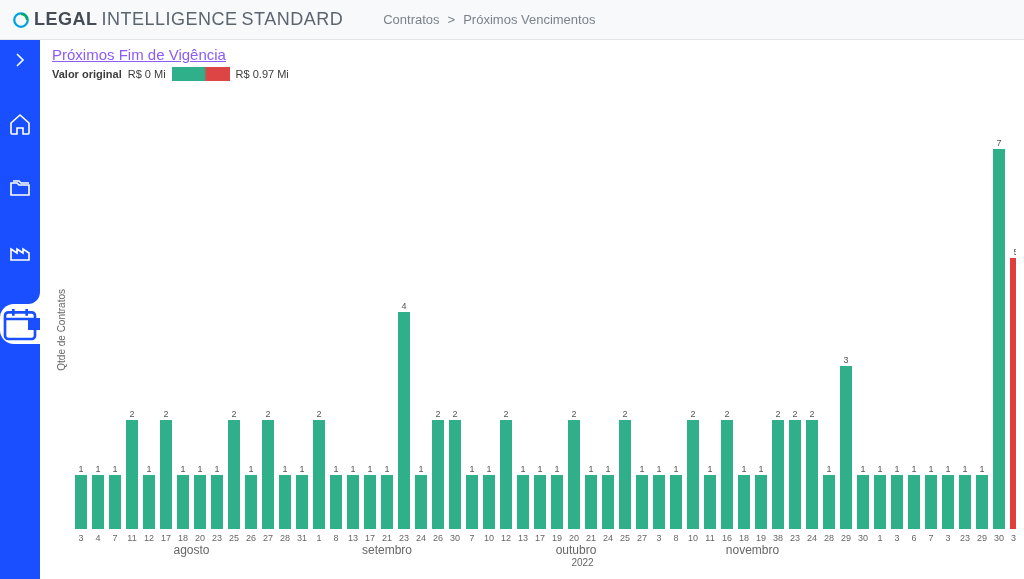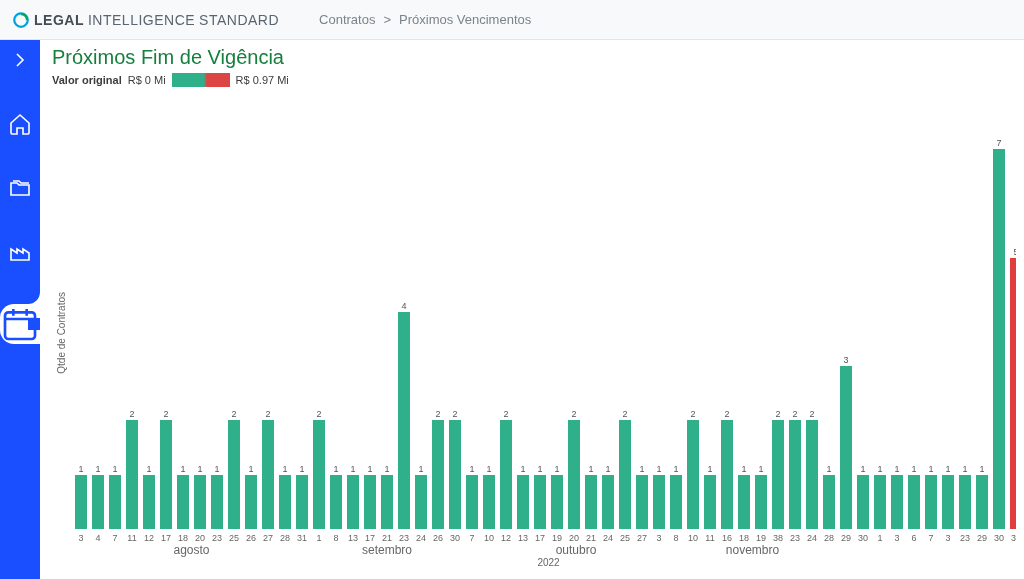--- a/index.html
+++ b/index.html
@@ -1,37 +1,37 @@
 <!DOCTYPE html>
 <html><head>
 <meta charset="utf-8">
 <style>
   * { box-sizing: border-box; margin: 0; padding: 0; }
   html, body { width: 1024px; height: 579px; font-family: "Segoe UI", Arial, sans-serif; background: #fff; overflow: hidden; }
 
   
   .topbar { height: 40px; display: flex; align-items: center; padding: 0 12px; background: #f8f9fa; border-bottom: 1px solid #e4e4e4; }
-  .logo { display: flex; align-items: center; gap: 4px; font-weight: 300; color: #5b6570; letter-spacing: .5px; font-size: 14px; }
+  .logo { display: flex; align-items: center; gap: 4px; font-weight: 300; color: #5b6570; letter-spacing: .5px; font-size: 18px; }
   .logo .mark { width: 18px; height: 18px; }
   .logo .strong { font-weight: 700; color: #444c55; }
   .crumbs { margin-left: 40px; color: #7a838c; font-size: 13px; display: flex; gap: 8px; align-items: center; }
 
   
   .rail { position: absolute; left: 0; top: 40px; bottom: 0; width: 40px; background: #1a4fff; display: flex; flex-direction: column; align-items: center; padding-top: 8px; gap: 40px; }
   .rail .item { width: 24px; height: 24px; display: flex; align-items: center; justify-content: center; cursor: pointer; }
   .rail .item svg { stroke: #fff; fill: none; stroke-width: 1.6; }
   .rail .item.active { background: #fff; border-radius: 14px 0 0 14px; width: 40px; height: 40px; margin-left: 0; position: relative; }
   .rail .item.active::before,
   .rail .item.active::after { content:""; position:absolute; right:0; width:12px; height:12px; background:#1a4fff; }
   .rail .item.active::before { top:-12px; border-bottom-right-radius:12px; box-shadow: 4px 4px 0 4px #fff; clip-path: inset(0 0 0 0); background:transparent;}
   .rail .item.active svg { stroke: #1a4fff; }
 
   
   .main { position: absolute; left: 40px; top: 40px; right: 0; bottom: 0; padding: 6px 8px 8px 12px; display:flex; flex-direction:column; }
-  .title { color: #15803d; font-size: 20px; font-weight: 400; }
+  .title { color: #8b5cf6; font-size: 15px; font-weight: 400; text-decoration: underline; }
   .legend { display:flex; align-items:center; gap:6px; margin-top:4px; font-size:11px; color:#3c3c3c; }
   .legend .lab { font-weight:700; }
   .legend .grad { width:58px; height:14px; background: linear-gradient(to right,#2fb08a 0%, #2fb08a 55%, #d44 60%, #d44 100%); }
 
   .chartbox { flex:1; display:flex; margin-top:8px; min-height:0; }
   .yaxis { width:18px; display:flex; align-items:center; justify-content:center; }
   .yaxis span { writing-mode: vertical-rl; transform: rotate(180deg); font-size:10px; color:#666; }
   .plot { flex:1; display:flex; flex-direction:column; min-width:0; }
   .bars-scroll { flex:1; overflow-x:auto; overflow-y:hidden; }
   .bars-scroll::-webkit-scrollbar { height:10px; }
@@ -41,21 +41,21 @@
   .bars { flex:1; display:flex; align-items:flex-end; gap:3px; padding: 0 4px; }
   .bar-col { flex:0 0 14px; display:flex; flex-direction:column; align-items:center; }
   .bar-val { font-size:9px; color:#555; line-height:12px; height:12px; }
   .bar-rect { width:12px; background:#2fb08a; }
   .bar-rect.red { background:#e23d3d; }
   .day-row { display:flex; gap:3px; padding:4px 4px 0 4px; }
   .day-row .d { flex:0 0 14px; text-align:center; font-size:9px; color:#666; line-height:10px; }
   .month-row { position:relative; height:14px; font-size:12px; color:#666; }
   .month-row span { position:absolute; transform:translateX(-50%); }
   .year-row { position:relative; height:14px; font-size:10px; color:#666; }
-  .year-row span { position:absolute; transform:translateX(-50%); }
+  .year-row span { position:absolute; transform:translateX(-50%);margin-left:34px; }
 </style>
 </head>
 <body>
 
 <div class="topbar">
   <div class="logo">
     <svg class="mark" viewBox="0 0 24 24">
         <circle cx="12" cy="12" r="9" fill="none" stroke="#00a3e0" stroke-width="3"></circle>
         <path d="M12 4 A8 8 0 0 1 20 12" fill="none" stroke="#0a5" stroke-width="3"></path>
       </svg>

